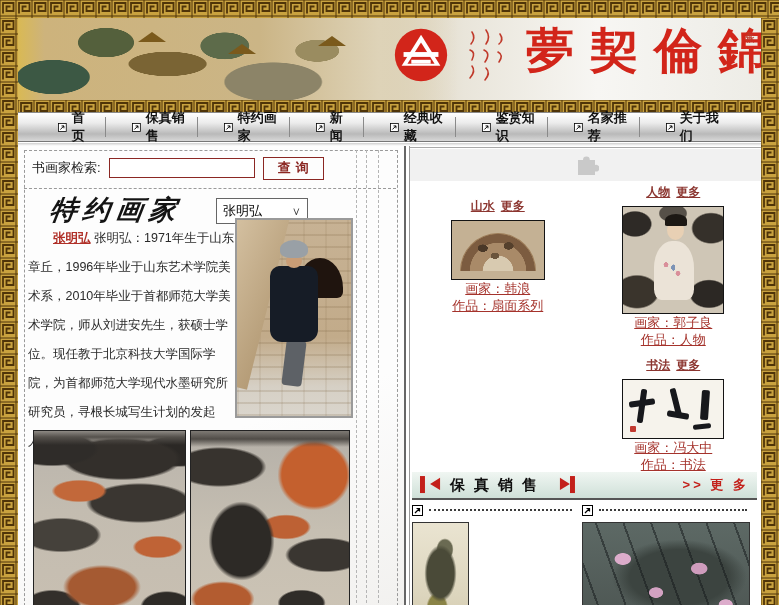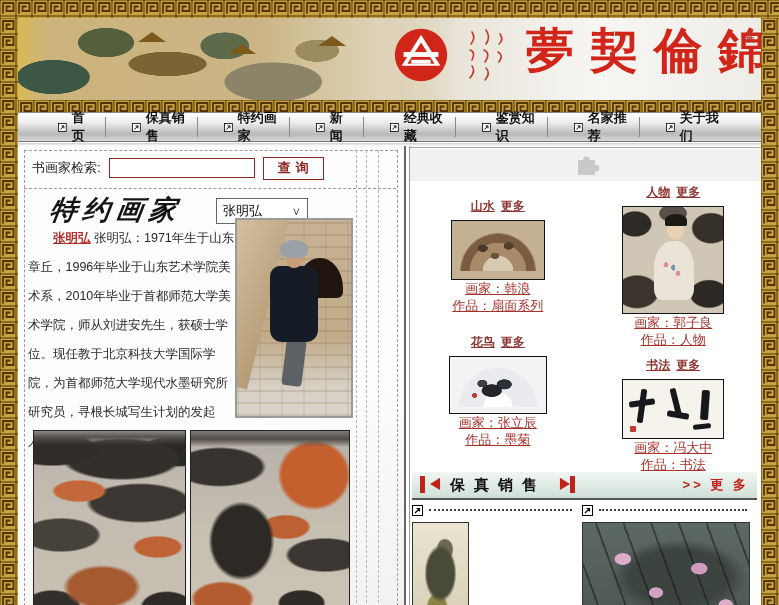--- a/index.html
+++ b/index.html
@@ -361,28 +361,20 @@
 
       <div class="abs grid">
         <div class="gcol">
           <div class="gblock" style="margin-top:14px">
             <div class="sec-head"><span>山水</span><span class="more-w">更多</span></div>
             <div class="thumb t-shanshui">
                 <div class="fan1"></div>
               </div>
             <div class="al">画家：韩浪</div>
             <div class="al">作品：扇面系列</div>
-          </div>
-          <div class="gblock" style="margin-top:20px">
-            <div class="sec-head"><span>花鸟</span><span class="more-w">更多</span></div>
-            <div class="thumb t-huaniao">
-                <div class="fan2"></div>
-              </div>
-            <div class="al">画家：张立辰</div>
-            <div class="al">作品：墨菊</div>
           </div>
         </div>
         <div class="gcol">
           <div class="gblock" style="margin-top:0">
             <div class="sec-head"><span>人物</span><span class="more-w">更多</span></div>
             <div class="thumb t-renwu">
               <div class="rw-body"></div>
               <div class="rw-head"></div>
               <div class="rw-hair"></div>
             </div>

